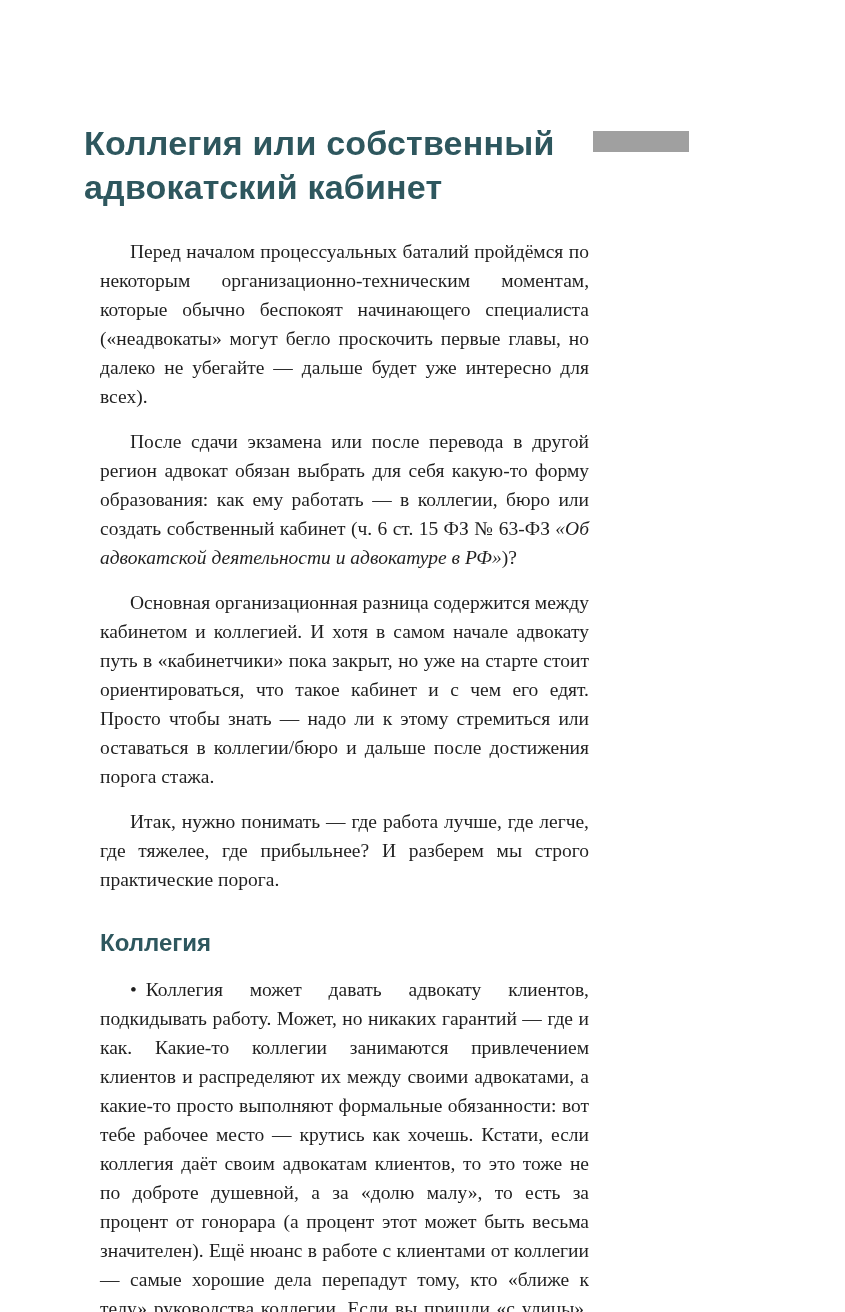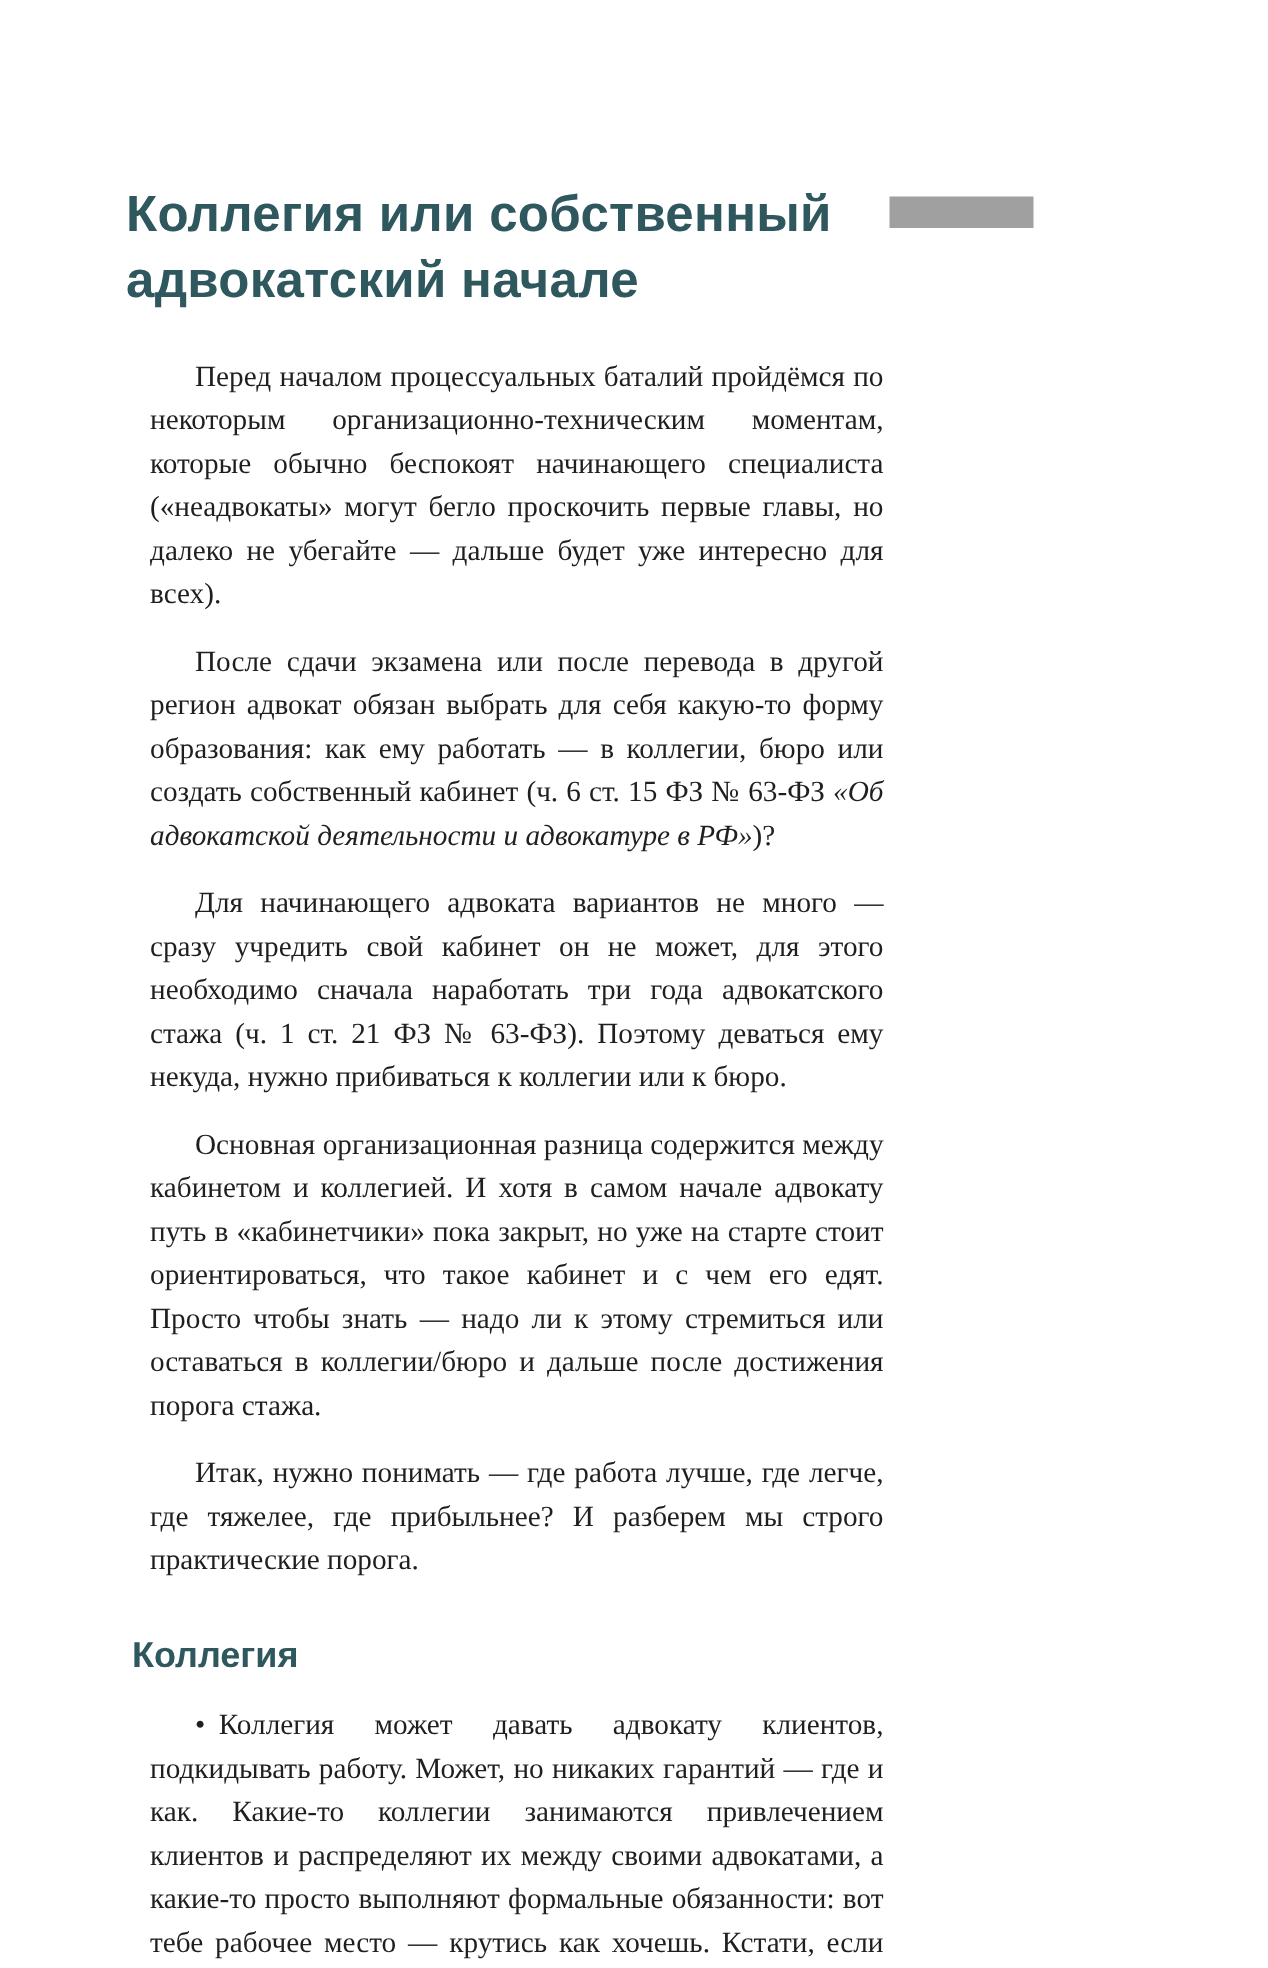--- a/index.html
+++ b/index.html
@@ -56,46 +56,45 @@
     margin: 16px;
     text-indent: 30px;
   }
   .body-text em { font-style: italic; }
   h2.section-heading {
     font-family: "Liberation Sans", sans-serif;
     font-weight: 700;
     font-size: 24px;
     line-height: 1.2;
     color: var(--accent);
-    margin: 35px 0 17px 4px;
+    margin: 35px 0 17px 16px;
     text-indent: 0;
   }
   .bullet { margin-right: 9px; }
 </style>
 </head>
 <body>
 
 <div class="page">
 
   <div class="accent-bar"></div>
 
   <header class="title-block">
     <h1 class="title">
       <span class="line">Коллегия или собственный</span>
-      <span class="line">адвокатский начале</span>
+      <span class="line">адвокатский кабинет</span>
     </h1>
   </header>
 
   <main class="body-text">
 
     <p>Перед началом процессуальных баталий пройдёмся по некоторым организационно-техническим моментам, которые обычно беспокоят начинающего специалиста («неадвокаты» могут бегло проскочить первые главы, но далеко не убегайте — дальше будет уже интересно для всех).</p>
 
     <p><span>После сдачи экзамена или после перевода в другой регион адвокат обязан выбрать для себя какую-то форму образования: как ему работать — в коллегии, бюро или создать собственный кабинет (ч. 6 ст. 15 ФЗ № 63-ФЗ </span><em>«Об адвокатской деятельности и адвокатуре в РФ»</em><span>)?</span></p>
 
-    <p>Для начинающего адвоката вариантов не много — сразу учредить свой кабинет он не может, для этого необходимо сначала наработать три года адвокатского стажа (ч. 1 ст. 21 ФЗ № 63-ФЗ). Поэтому деваться ему некуда, нужно прибиваться к коллегии или к бюро.</p>
 
 
     <p>Основная организационная разница содержится между кабинетом и коллегией. И хотя в самом начале адвокату путь в «кабинетчики» пока закрыт, но уже на старте стоит ориентироваться, что такое кабинет и с чем его едят. Просто чтобы знать — надо ли к этому стремиться или оставаться в коллегии/бюро и дальше после достижения порога стажа.</p>
 
     <p>Итак, нужно понимать — где работа лучше, где легче, где тяжелее, где прибыльнее? И разберем мы строго практические порога.</p>
 
     <h2 class="section-heading">Коллегия</h2>
 
     <p><span class="bullet">•</span><span>Коллегия может давать адвокату клиентов, подкидывать работу. Может, но никаких гарантий — где и как. Какие-то коллегии занимаются привлечением клиентов и распределяют их между своими адвокатами, а какие-то просто выполняют формальные обязанности: вот тебе рабочее место — крутись как хочешь. Кстати, если коллегия даёт своим адвокатам клиентов, то это тоже не по доброте душевной, а за «долю малу», то есть за процент от гонорара (а процент этот может быть весьма значителен). Ещё нюанс в работе с клиентами от коллегии — самые хорошие дела перепадут тому, кто «ближе к телу» руководства коллегии. Если вы пришли «с улицы», то, скорее всего, пока в любимчиках числиться не будете.</span></p>
 

